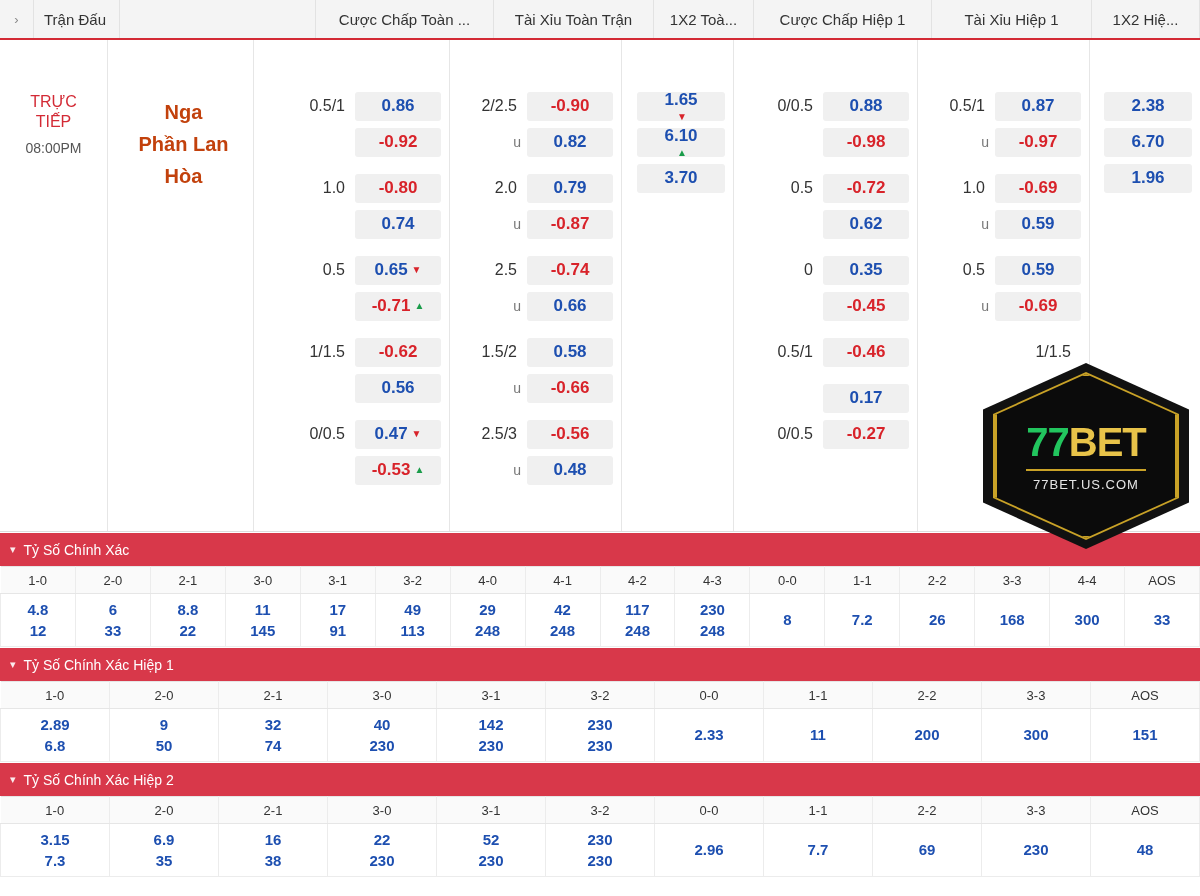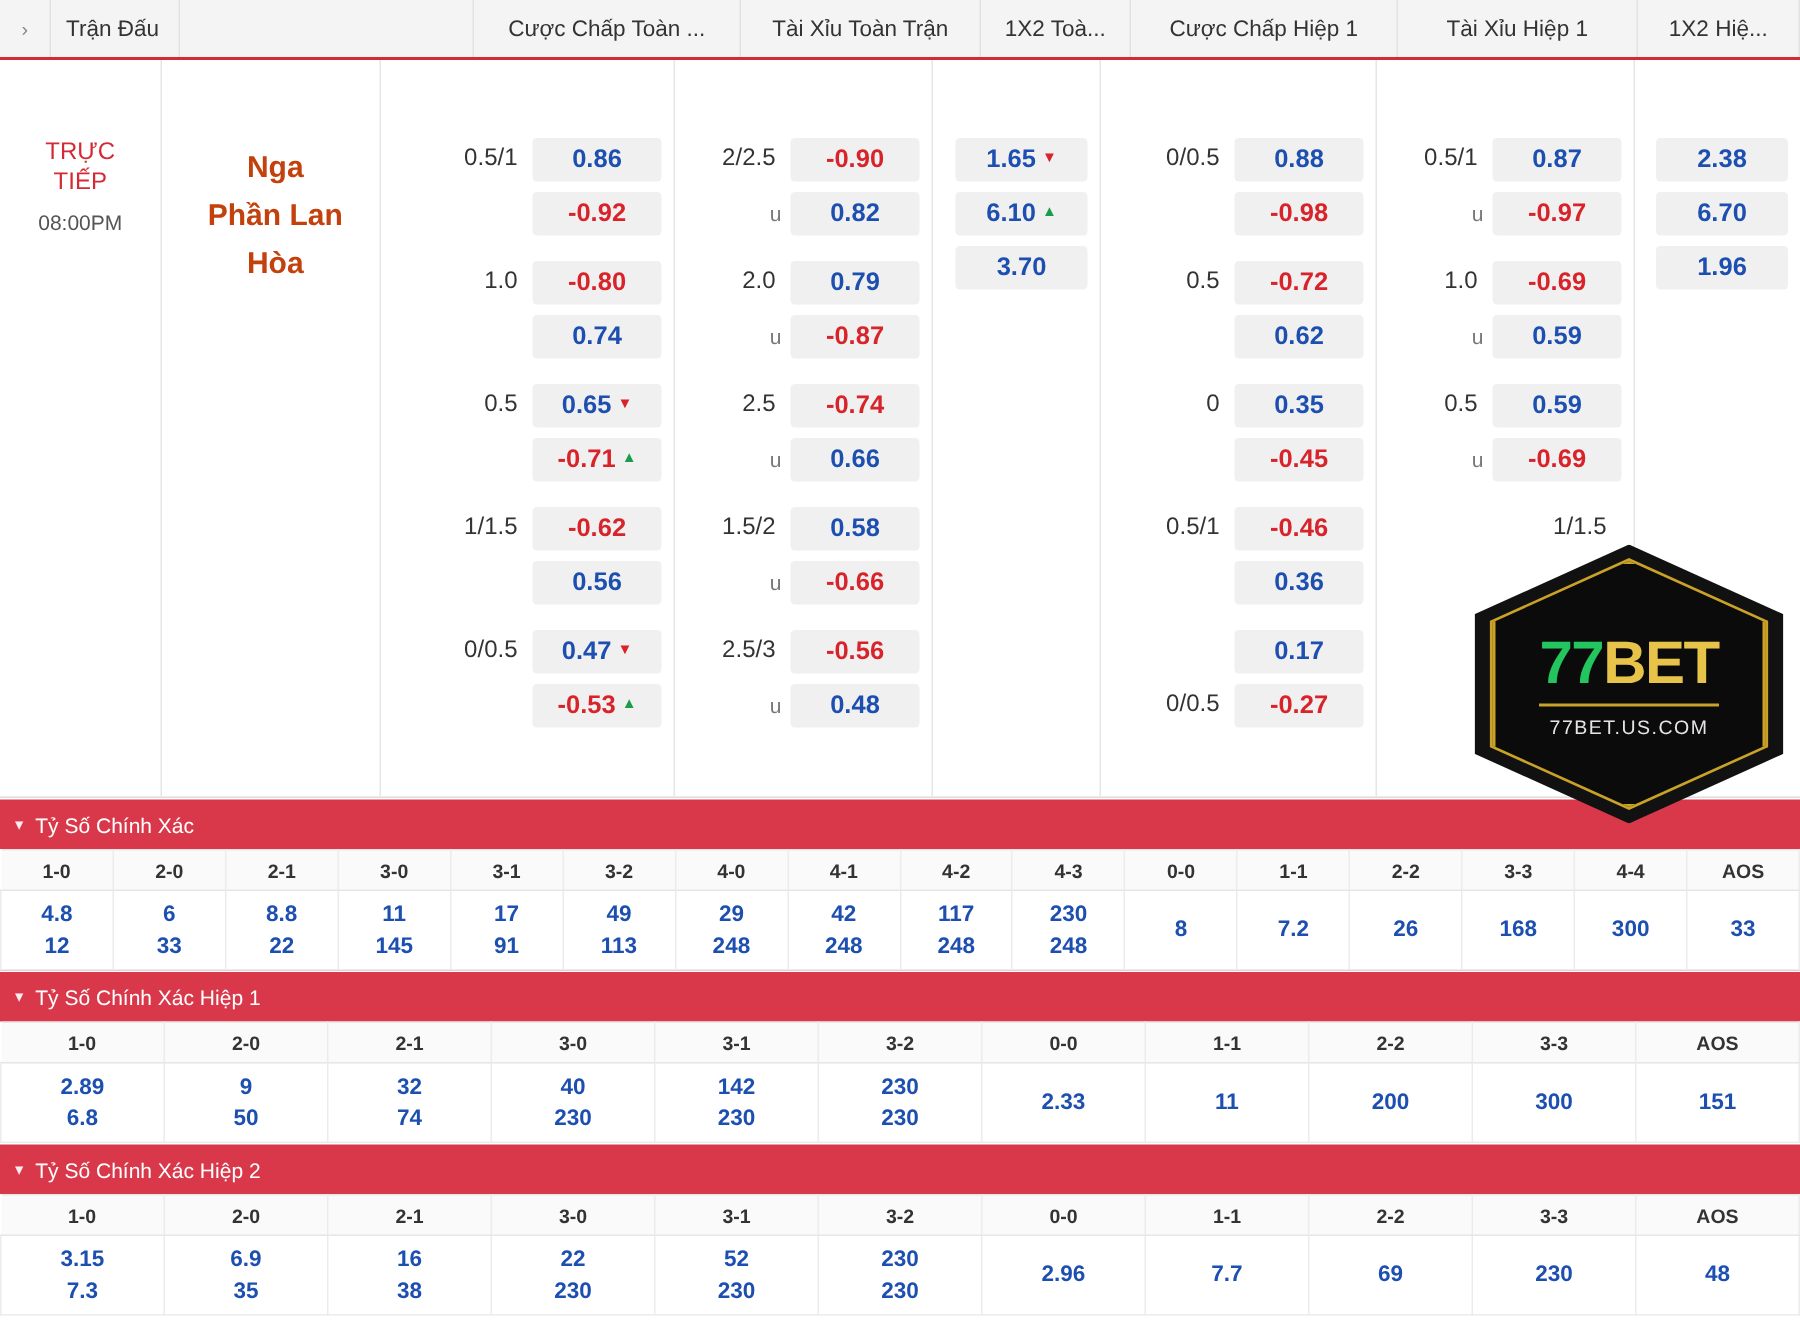--- a/index.html
+++ b/index.html
@@ -64,31 +64,31 @@
     display:flex; align-items:center; justify-content:center; gap:2px;
     font-size:17px; font-weight:bold; position:relative;
   }
   .pill.neg { color:#d8232a; }
   .pill.pos { color:#1d4fb0; }
   .tri { font-size: 10px; line-height:1; margin-left:2px; }
   .tri.down { color:#d8232a; }
   .tri.up { color:#1a9c4a; }
   .grp { margin-bottom: 10px; }
   .pad-top { padding-top: 48px; }
-  .pill.w1x2 { min-width: 88px; }
+  .pill.w1x2 { min-width: 88px; flex-direction: column; }
 
   
   .sec-head {
     height: 34px; background:#d8384a; color:#fff; display:flex; align-items:center;
     font-size:14px; padding-left: 6px; border-top: 1px solid #fff;
   }
   .sec-head .chev { margin: 0 8px 0 4px; font-size:11px; opacity:.9; }
   .cs-table { width:100%; border-collapse: collapse; table-layout: fixed; }
   .cs-table th {
-    font-size: 13px; font-weight: bold; color:#333; background:#fafafa;
+    font-size: 13px; font-weight: normal; color:#333; background:#fafafa;
     height: 27px; border: 1px solid #e6e6e6; border-left:none; border-right:1px solid #ececec;
   }
   .cs-table td {
     border: 1px solid #ececec; border-top:none; text-align:center; vertical-align: middle;
     height: 52px; padding: 0;
   }
   .cs-val { font-size:15px; font-weight:bold; color:#1d4fb0; line-height:21px; }
   .cs-val.single { line-height: 52px; }
 
   
@@ -352,25 +352,20 @@
           <span class="pill neg">
               <span>-0.45</span>
             </span>
         </div>
       </div>
       <div class="grp">
         <div class="row">
           <span class="line">0.5/1</span>
           <span class="pill neg">
               <span>-0.46</span>
-            </span>
-        </div>
-        <div class="row">
-          <span class="pill pos">
-              <span>0.36</span>
             </span>
         </div>
       </div>
       <div class="grp">
         <div class="row">
           <span class="pill pos">
               <span>0.17</span>
             </span>
         </div>
         <div class="row">

